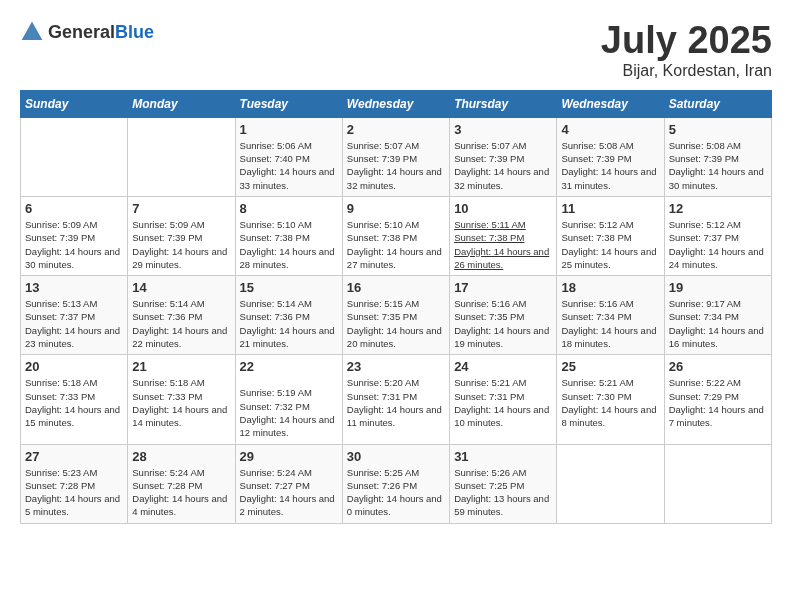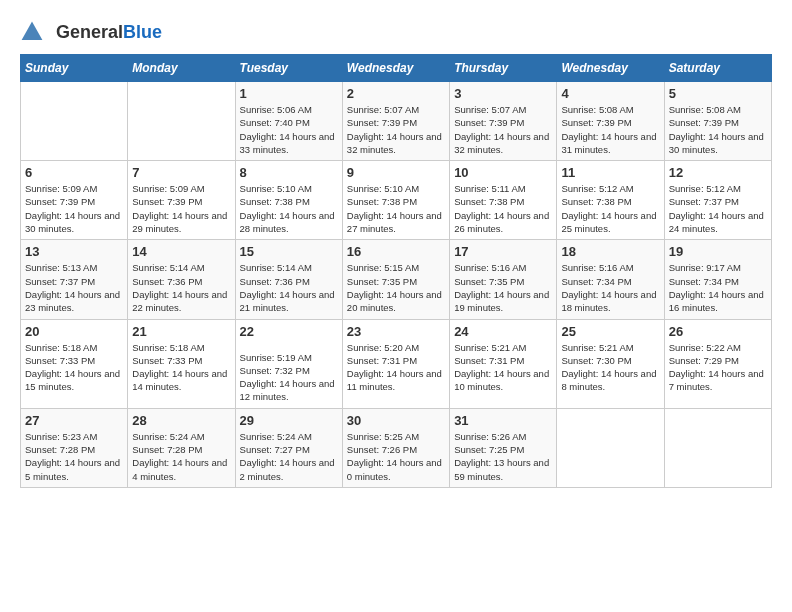--- a/index.html
+++ b/index.html
@@ -12,21 +12,21 @@
     }
     .header-area {
       display: flex;
       justify-content: space-between;
       align-items: flex-start;
       margin-bottom: 10px;
     }
     .logo {
       display: flex;
       align-items: center;
-      gap: 12px;
+      gap: 4px;
     }
     .logo-text-general {
       font-size: 18px;
       font-weight: bold;
       color: #333;
     }
     .logo-text-blue {
       font-size: 18px;
       font-weight: bold;
       color: #1a6bbf;
@@ -98,20 +98,24 @@
 
 <div class="header-area">
   <div class="logo">
     <svg class="logo-icon" viewBox="0 0 30 30" xmlns="http://www.w3.org/2000/svg">
       <polygon points="15,2 28,25 2,25" fill="#2c6fad" opacity="0.85"></polygon>
     </svg>
     <div>
       <span class="logo-text-general">General</span><span class="logo-text-blue">Blue</span>
     </div>
   </div>
+  <div class="title-area">
+    <div class="month-title">July 2025</div>
+    <div class="location-title">Bijar, Kordestan, Iran</div>
+  </div>
 </div>
 
 <table class="calendar-table">
   <thead>
     <tr>
     <th>Sunday</th>
         <th>Monday</th>
         <th>Tuesday</th>
         <th>Wednesday</th>
         <th>Thursday</th>
@@ -174,21 +178,21 @@
 Daylight: 14 hours and 28 minutes.</div>
         </td>
         <td>
           <span class="day-number">9</span>
           <div class="day-info" style="white-space: pre-line;">Sunrise: 5:10 AM
 Sunset: 7:38 PM
 Daylight: 14 hours and 27 minutes.</div>
         </td>
         <td>
           <span class="day-number">10</span>
-          <div class="day-info" style="white-space: pre-line;">Sunrise: 5:11 AM
+          <div class="day-info" style="white-space: pre-line; text-decoration: underline;">Sunrise: 5:11 AM
 Sunset: 7:38 PM
 Daylight: 14 hours and 26 minutes.</div>
         </td>
         <td>
           <span class="day-number">11</span>
           <div class="day-info" style="white-space: pre-line;">Sunrise: 5:12 AM
 Sunset: 7:38 PM
 Daylight: 14 hours and 25 minutes.</div>
         </td>
         <td>

